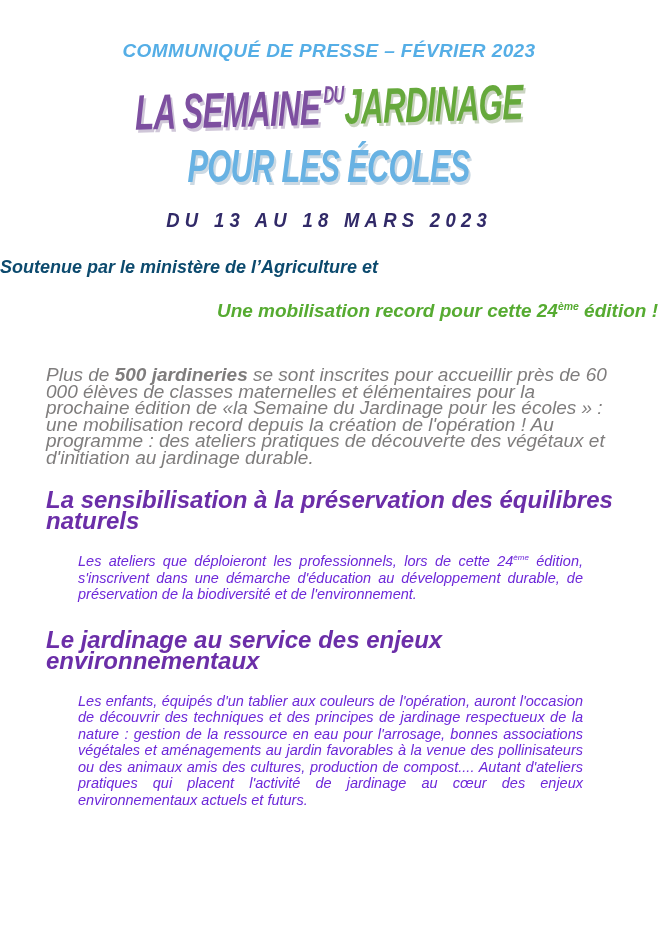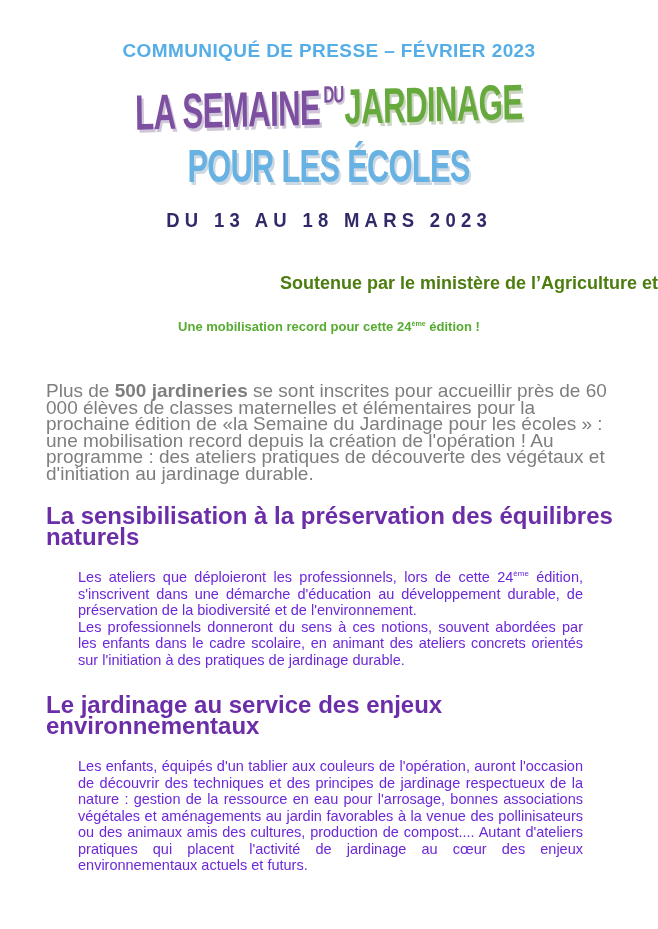--- a/index.html
+++ b/index.html
@@ -12,20 +12,21 @@
     height: 929px;
     overflow: hidden;
     font-family: "Liberation Sans", sans-serif;
     -webkit-font-smoothing: antialiased;
   }
   .page {
     position: relative;
     width: 658px;
     height: 687px;
     background: #ffffff;
+    font-style: italic;
   }
 
   
   .kicker {
     padding-top: 40px;
     text-align: center;
     color: #55aee6;
     font-weight: bold;
     font-size: 19px;
     letter-spacing: 0.4px;
@@ -85,33 +86,33 @@
     font-weight: bold;
     font-size: 21px;
     letter-spacing: 6px;
     color: #312a68;
     transform: scaleX(0.88);
     transform-origin: 50% 50%;
   }
 
   
   .ministry {
-    margin-top: 40px;
-    text-align: right;
-    color: #4d7c0f;
+    margin-top: 24px;
+    text-align: left;
+    color: #0c4a6e;
     font-weight: bold;
     font-size: 18px;
     line-height: 26px;
   }
   .record {
     margin-top: 19px;
-    text-align: center;
+    text-align: right;
     color: #56ab31;
     font-weight: bold;
-    font-size: 13px;
+    font-size: 19px;
     line-height: 24px;
   }
   sup {
     font-size: 0.55em;
     line-height: 0;
   }
 
   
   .intro {
     margin: 44px 42px 0 46px;
@@ -169,20 +170,19 @@
   </div>
 
   <p class="intro">
     <span>Plus de </span><b>500 jardineries</b><span> se sont inscrites pour accueillir près de 60 000 élèves de classes maternelles et élémentaires pour la prochaine édition de «la Semaine du Jardinage pour les écoles » : une mobilisation record depuis la création de l'opération ! Au programme : des ateliers pratiques de découverte des végétaux et d'initiation au jardinage durable.</span>
   </p>
 
   <h2 class="section-heading">La sensibilisation à la préservation des équilibres naturels</h2>
 
   <p class="body-indent">
     <span>Les ateliers que déploieront les professionnels, lors de cette 24</span><sup>ème</sup><span> édition, s'inscrivent dans une démarche d'éducation au développement durable, de préservation de la biodiversité et de l'environnement.</span><br>
-    <span>Les professionnels donneront du sens à ces notions, souvent abordées par les enfants dans le cadre scolaire, en animant des ateliers concrets orientés sur l'initiation à des pratiques de jardinage durable.</span>
   </p>
 
   <h2 class="section-heading gap-before-h2">Le jardinage au service des enjeux environnementaux</h2>
 
   <p class="body-indent">Les enfants, équipés d'un tablier aux couleurs de l'opération, auront l'occasion de découvrir des techniques et des principes de jardinage respectueux de la nature : gestion de la ressource en eau pour l'arrosage, bonnes associations végétales et aménagements au jardin favorables à la venue des pollinisateurs ou des animaux amis des cultures, production de compost.... Autant d'ateliers pratiques qui placent l'activité de jardinage au cœur des enjeux environnementaux actuels et futurs.</p>
 
 </div>
 
 </body></html>

